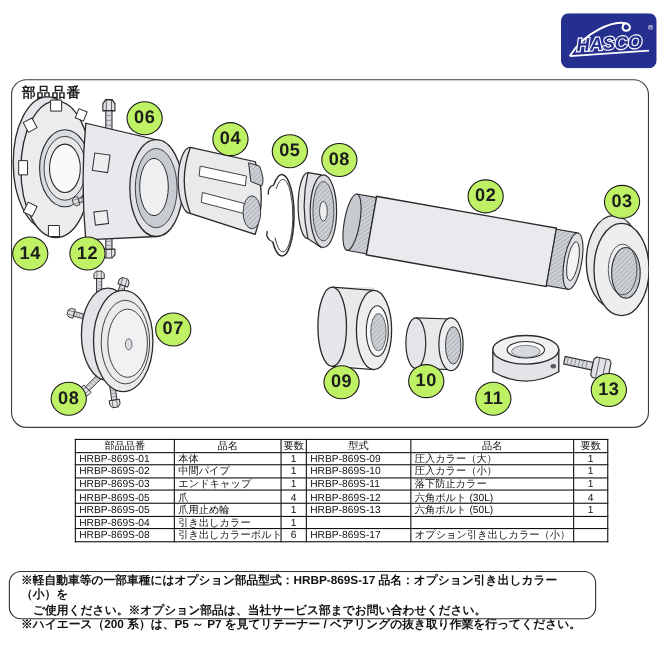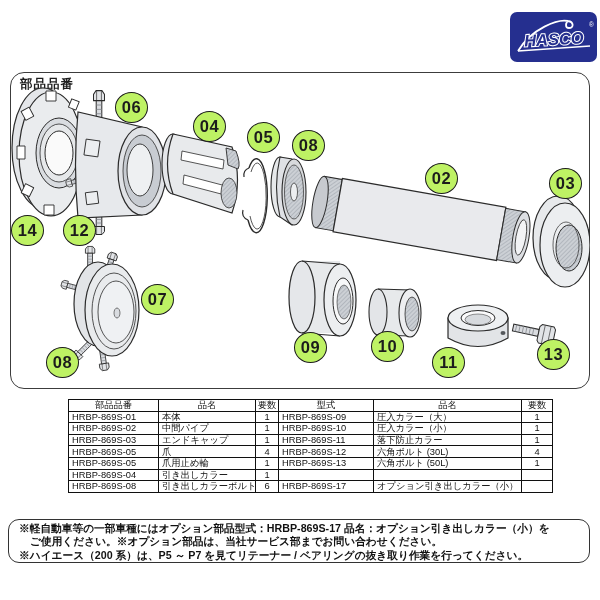--- a/index.html
+++ b/index.html
@@ -23,21 +23,21 @@
 
   
   table.parts-table{position:absolute;left:68px;top:399px;width:484px;border-collapse:collapse;
     table-layout:fixed;font-size:9.3px;color:#101010;background:#fff;border:1.5px solid #101010;}
   .parts-table th,.parts-table td{border:1px solid #101010;height:10.6px;line-height:10px;
     padding:0 3px;overflow:hidden;white-space:nowrap;font-weight:normal;}
   .parts-table th{font-weight:normal;text-align:center;padding:0 1px;}
   .parts-table td.center{text-align:center;}
 
   
-  .notes{position:absolute;left:8px;top:519px;width:582px;height:44px;border:1.4px solid #333;
+  .notes{position:absolute;left:8px;top:519px;width:534px;height:44px;border:1.4px solid #333;
     border-radius:11px;box-sizing:border-box;padding:2px 10px 0 10px;font-size:10.7px;
     font-weight:bold;color:#111;line-height:1.24;}
   .notes .indent{padding-left:11px;}
 </style>
 </head>
 <body>
 
 <div class="stage">
 
   <svg class="logo" viewBox="0 0 87 50">

